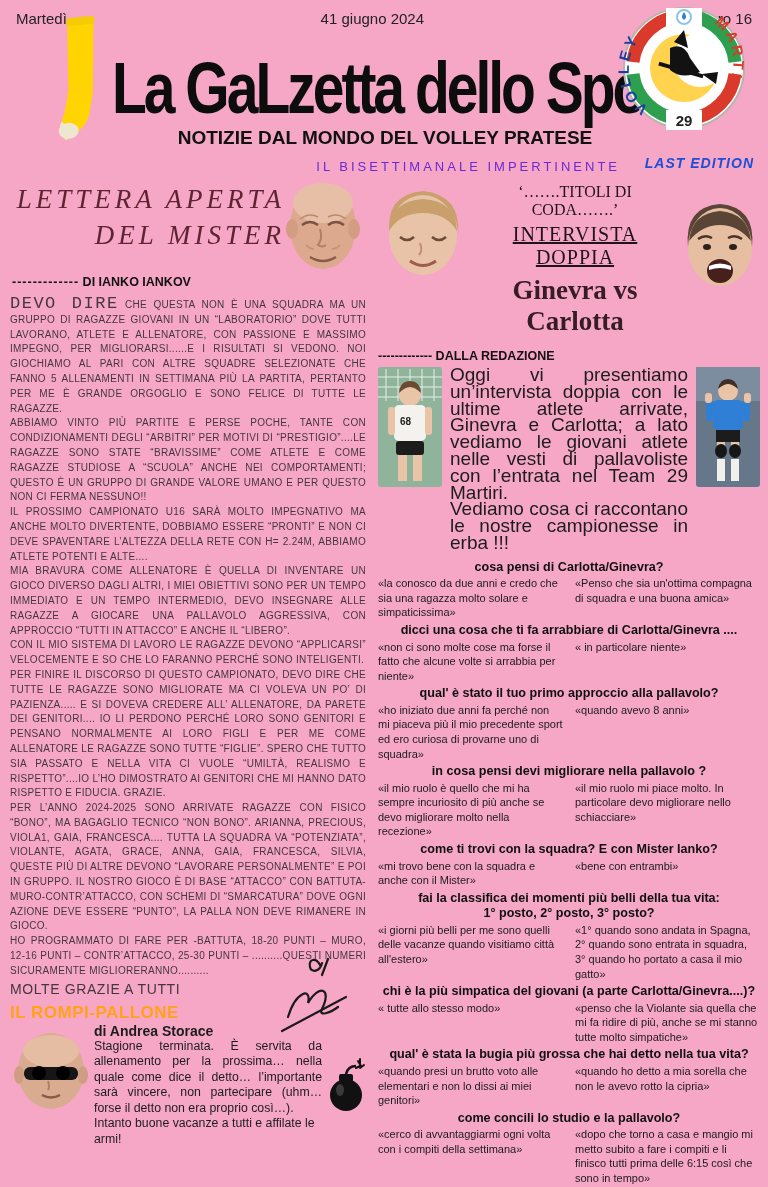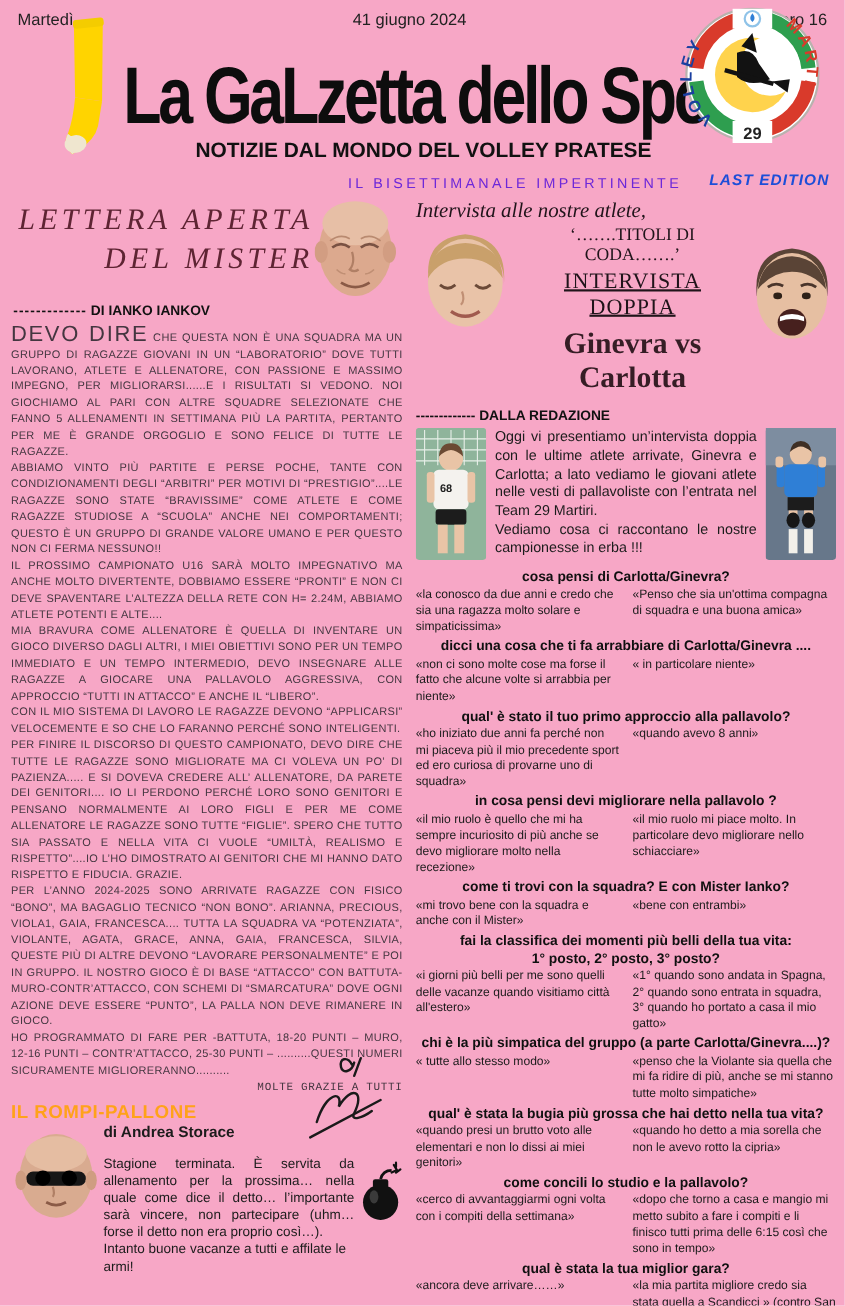--- a/index.html
+++ b/index.html
@@ -22,45 +22,45 @@
   .col-right{width:382px;flex:none;}
 
   
   .letter-head{position:relative;height:92px;}
   .letter-title{width:275px;text-align:right;font-family:"Liberation Serif",serif;font-style:italic;font-size:27px;letter-spacing:4px;color:#5e2433;line-height:36px;}
   .mister-photo{position:absolute;right:6px;top:-4px;}
   .byline{font-weight:bold;font-size:12.5px;margin:2px 0 8px 2px;color:#111;}
   .byline .dashes{letter-spacing:1px;}
   .letter-body{color:#443640;font-size:10px;line-height:14.8px;letter-spacing:.3px;text-align:justify;}
   .letter-body p{margin:0;}
-  .lead{font-size:20px;letter-spacing:1.5px;}
-  .closing-row{position:relative;text-align:right;color:#443640;font-size:10px;letter-spacing:.6px;margin-top:2px;font-family:Liberation Mono, monospace;}
+  .lead{font-size:17px;letter-spacing:1.5px;font-family:Liberation Mono, monospace;}
+  .closing-row{position:relative;text-align:left;color:#443640;font-size:14px;letter-spacing:.6px;margin-top:2px;}
   .signature{position:absolute;right:12px;top:-26px;}
 
   
   .rompi{position:relative;margin-top:26px;padding-left:84px;padding-right:44px;}
   .rompi-title{position:absolute;left:0;top:-20px;color:#ffa21a;font-weight:bold;font-size:17px;letter-spacing:.5px;}
   .rompi-photo{position:absolute;left:2px;top:6px;}
-  .rompi-author{font-weight:bold;font-size:14px;margin:2px 0 14px;}
+  .rompi-author{font-weight:bold;font-size:14px;margin:2px 0 0;}
   .rompi-body{font-size:12.3px;line-height:15.5px;text-align:justify;}
   .rompi-body2{font-size:12.3px;line-height:15.5px;}
   .bomb{position:absolute;right:-2px;top:34px;}
 
   
   .int-kicker{font-family:"Liberation Serif",serif;font-style:italic;font-size:19px;color:#20141a;margin:0 0 2px 0;}
   .int-head{position:relative;min-height:104px;}
   .face-left{position:absolute;left:2px;top:2px;}
   .face-right{position:absolute;right:0;top:16px;}
   .int-center{margin:0 84px 12px 96px;text-align:center;font-family:"Liberation Serif",serif;color:#20141a;}
   .int-coda{font-size:16px;margin-top:2px;}
   .int-doppia{font-size:20px;letter-spacing:1px;margin-top:4px;text-decoration:underline;}
   .int-vs{font-size:27px;font-weight:bold;color:#361d25;margin-top:6px;}
   .redazione{font-weight:bold;font-size:12.5px;margin:6px 0 4px 0;color:#111;}
   .intro{display:flex;gap:8px;}
-  .intro-text{flex:1;font-size:13px;line-height:16.8px;text-align:justify;}
+  .intro-text{flex:1;font-size:19px;line-height:16.8px;text-align:justify;}
   .intro-text p{margin:0;}
   .qa-wrap{margin-top:8px;}
   .qa .q{font-weight:bold;text-align:center;font-size:12.6px;line-height:15.5px;white-space:pre-line;margin:3px 0 1px;color:#101010;}
   .qa .answers{display:flex;gap:12px;}
   .qa .a{width:50%;font-size:11px;line-height:14.6px;color:#1b1b1b;}
 </style>
 </head>
 <body>
 
 <div class="page">
@@ -199,21 +199,20 @@
               <path d="M38 8 l-4 3"></path>
               <path d="M30 11 l4 -2"></path>
               <path d="M34 2 l0 4"></path>
           </g>
           <ellipse cx="14" cy="33" rx="4" ry="6" fill="#3a3a3a"></ellipse>
         </svg>
       </div>
     </div>
 
     <div class="col-right">
-      <div class="int-kicker">Intervista alle nostre atlete,</div>
 
       <div class="int-head">
         <svg class="face-left" width="86" height="92" viewBox="0 0 86 92">
           <path d="M10 50 Q4 10 43 6 Q82 10 78 52 Q80 20 43 16 Q8 20 10 50 Z" fill="#c9a06b"></path>
           <ellipse cx="43" cy="50" rx="34" ry="40" fill="#e9c3a8"></ellipse>
           <path d="M9 46 Q10 16 43 14 Q76 16 77 46 Q66 28 43 28 Q20 28 9 46 Z" fill="#c9a06b"></path>
           <path d="M20 52 q7 6 14 0" stroke="#6b4a38" stroke-width="2.5" fill="none"></path>
           <path d="M52 52 q7 6 14 0" stroke="#6b4a38" stroke-width="2.5" fill="none"></path>
           <path d="M30 76 q13 9 26 0" stroke="#a05a4e" stroke-width="3" fill="none"></path>
           <path d="M40 58 q3 8 -1 12" stroke="#c08f74" stroke-width="2" fill="none"></path>
@@ -327,21 +326,21 @@
           <div class="qa">
             <div class="q">fai la classifica dei momenti più belli della tua vita:
 1° posto, 2° posto, 3° posto?</div>
             <div class="answers">
               <div class="a">«i giorni più belli per me sono quelli delle vacanze quando visitiamo città all'estero»</div>
               <div class="a">«1° quando sono andata in Spagna, 2° quando sono entrata in squadra, 3° quando ho portato a casa il mio gatto»</div>
             </div>
           </div>
 
           <div class="qa">
-            <div class="q">chi è la più simpatica del gruppo (a parte Carlotta/Ginevra....)?</div>
+            <div class="q">chi è la più simpatica del giovani (a parte Carlotta/Ginevra....)?</div>
             <div class="answers">
               <div class="a">« tutte allo stesso modo»</div>
               <div class="a">«penso che la Violante sia quella che mi fa ridire di più, anche se mi stanno tutte molto simpatiche»</div>
             </div>
           </div>
 
           <div class="qa">
             <div class="q">qual' è stata la bugia più grossa che hai detto nella tua vita?</div>
             <div class="answers">
               <div class="a">«quando presi un brutto voto alle elementari e non lo dissi ai miei genitori»</div>

